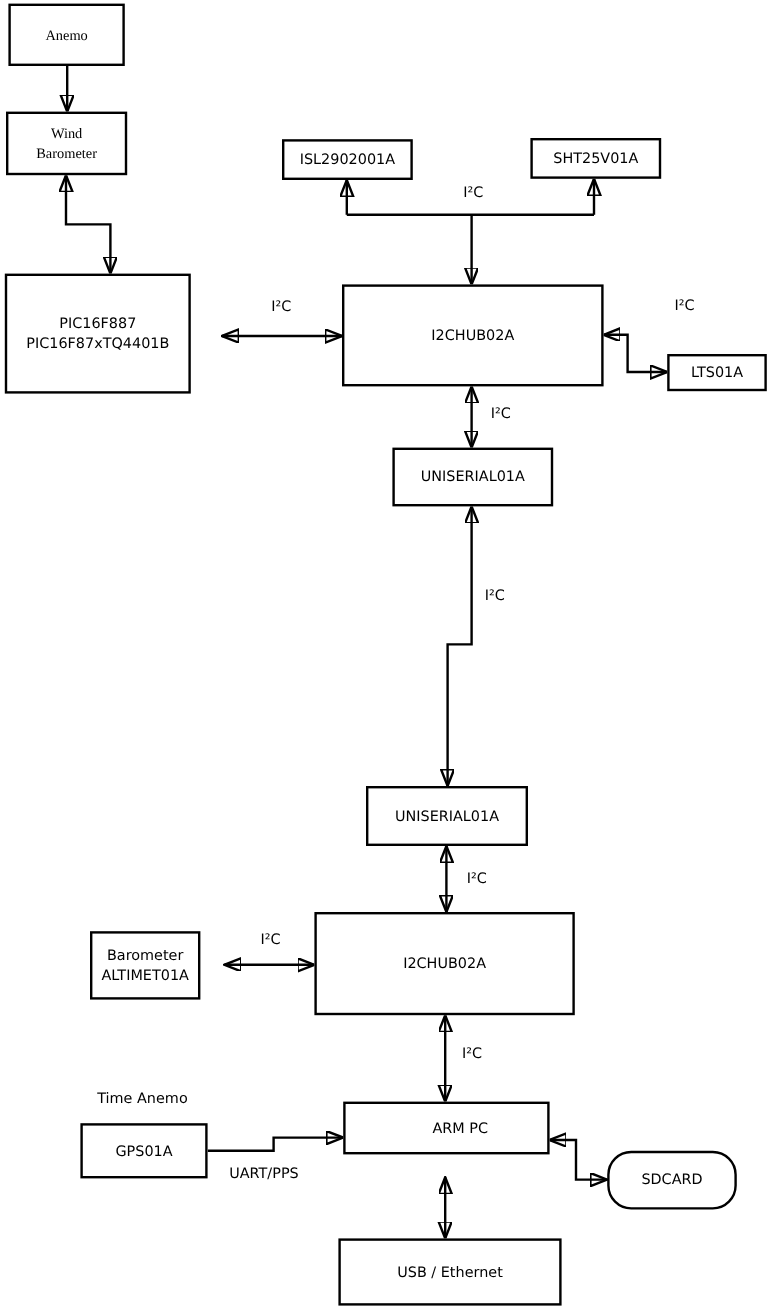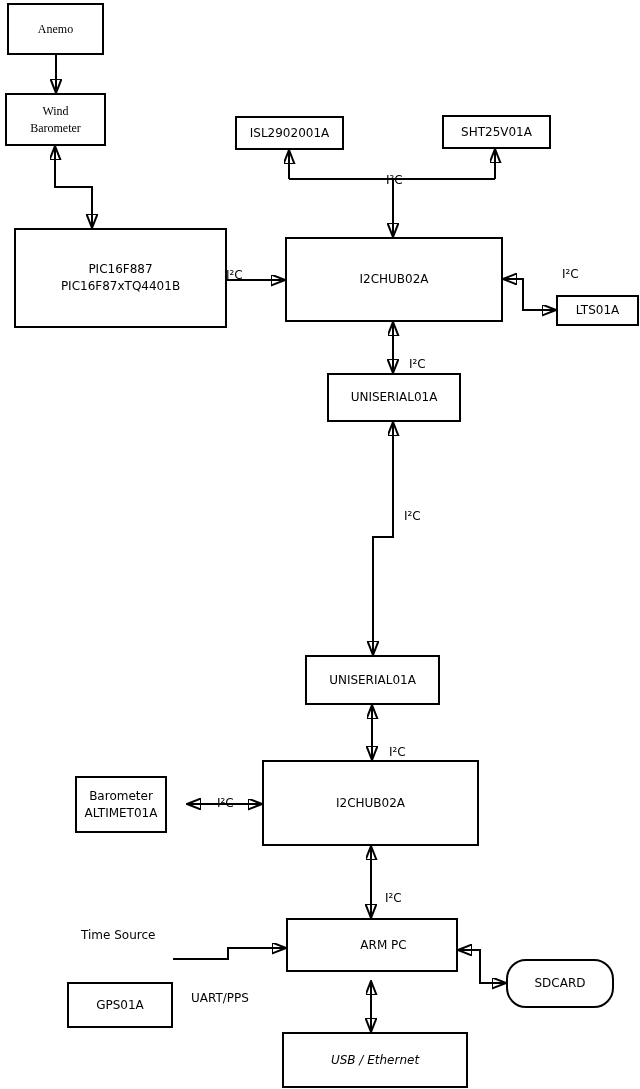--- a/index.html
+++ b/index.html
@@ -14,37 +14,37 @@
   }
   .wires{position:absolute;left:0;top:0;}
   .wires path{stroke:var(--connector);stroke-width:2;fill:none;}
   .ahead{fill:var(--connector);}
   .node{
     position:absolute;box-sizing:border-box;border:2px solid var(--box-border);
     background:var(--box-fill);display:flex;flex-direction:column;
     align-items:center;justify-content:center;text-align:center;
     font-size:12px;line-height:1.4;z-index:2;
   }
-  .flabel{position:absolute;font-size:12px;line-height:14px;white-space:nowrap;z-index:2;margin-top:20px;}
+  .flabel{position:absolute;font-size:12px;line-height:14px;white-space:nowrap;z-index:2;}
   
   .n-anemo{left:7px;top:3px;width:97px;height:52px;font-family:Liberation Serif, serif;}
   .n-wind{left:5px;top:93px;width:101px;height:53px;font-family:Liberation Serif, serif;}
-  .n-pic{left:14px;top:228px;width:213px;height:100px;}
+  .n-pic{left:4px;top:228px;width:155px;height:100px;}
   .n-isl{left:235px;top:116px;width:109px;height:34px;text-align:right;}
   .n-sht{left:442px;top:115px;width:109px;height:34px;}
   .n-hub1{left:285px;top:237px;width:218px;height:85px;}
   .n-lts{left:556px;top:295px;width:83px;height:31px;align-items:center;}
   .n-uni1{left:327px;top:373px;width:134px;height:49px;}
   .n-uni2{left:305px;top:655px;width:135px;height:50px;}
   .n-baro{left:75px;top:776px;width:92px;height:57px;}
   .n-hub2{left:262px;top:760px;width:217px;height:86px;}
-  .n-armpc{left:286px;top:918px;width:172px;height:54px;padding-left:23px;}
-  .n-gps{left:67px;top:936px;width:106px;height:46px;margin-top:46px;}
+  .n-armpc{left:286px;top:918px;width:172px;height:44px;padding-left:23px;}
+  .n-gps{left:67px;top:936px;width:106px;height:46px;}
   .n-sdcard{left:506px;top:959px;width:108px;height:49px;border-radius:20px;}
-  .n-usb{left:282px;top:1032px;width:186px;height:56px;font-style:italic;}
+  .n-usb{left:282px;top:1032px;width:186px;height:56px;}
   
   .l-timesource{left:81px;top:908px;}
   .l-uartpps{left:191px;top:971px;text-align:right;}
   .l-i2c-topbus{left:386px;top:153px;}
   .l-i2c-pichub{left:226px;top:248px;}
   .l-i2c-hublts{left:562px;top:247px;}
   .l-i2c-hubuni{left:409px;top:337px;}
   .l-i2c-unilink{left:404px;top:489px;}
   .l-i2c-unihub2{left:389px;top:725px;}
   .l-i2c-barohub{left:217px;top:776px;}
@@ -138,21 +138,21 @@
   </div>
 
   <div class="node n-sdcard">
     <span>SDCARD</span>
   </div>
 
   <div class="node n-usb">
     <span>USB / Ethernet</span>
   </div>
 
-  <span class="flabel l-timesource">Time Source</span>
+  <span class="flabel l-timesource">Time Anemo</span>
   <span class="flabel l-uartpps">UART/PPS</span>
   <span class="flabel l-i2c-topbus">I²C</span>
   <span class="flabel l-i2c-pichub">I²C</span>
   <span class="flabel l-i2c-hublts">I²C</span>
   <span class="flabel l-i2c-hubuni">I²C</span>
   <span class="flabel l-i2c-unilink">I²C</span>
   <span class="flabel l-i2c-unihub2">I²C</span>
   <span class="flabel l-i2c-barohub">I²C</span>
   <span class="flabel l-i2c-hubarm">I²C</span>
 

